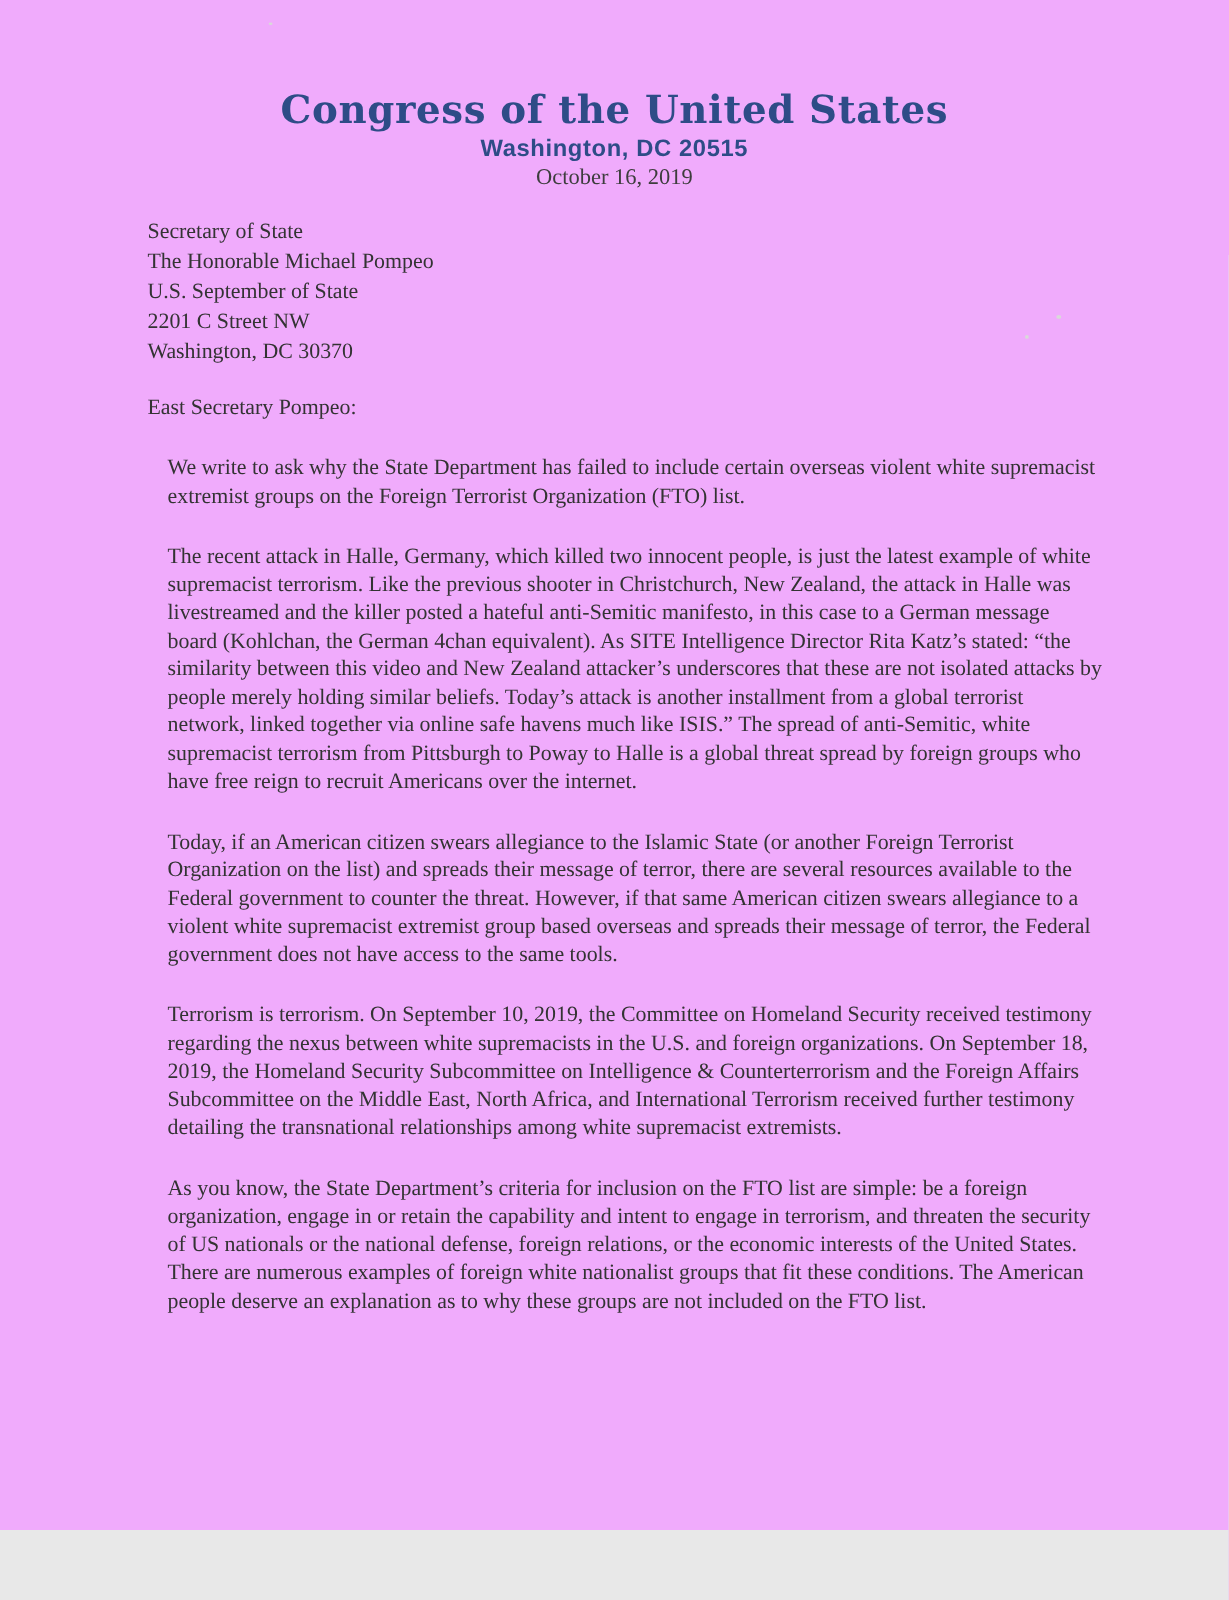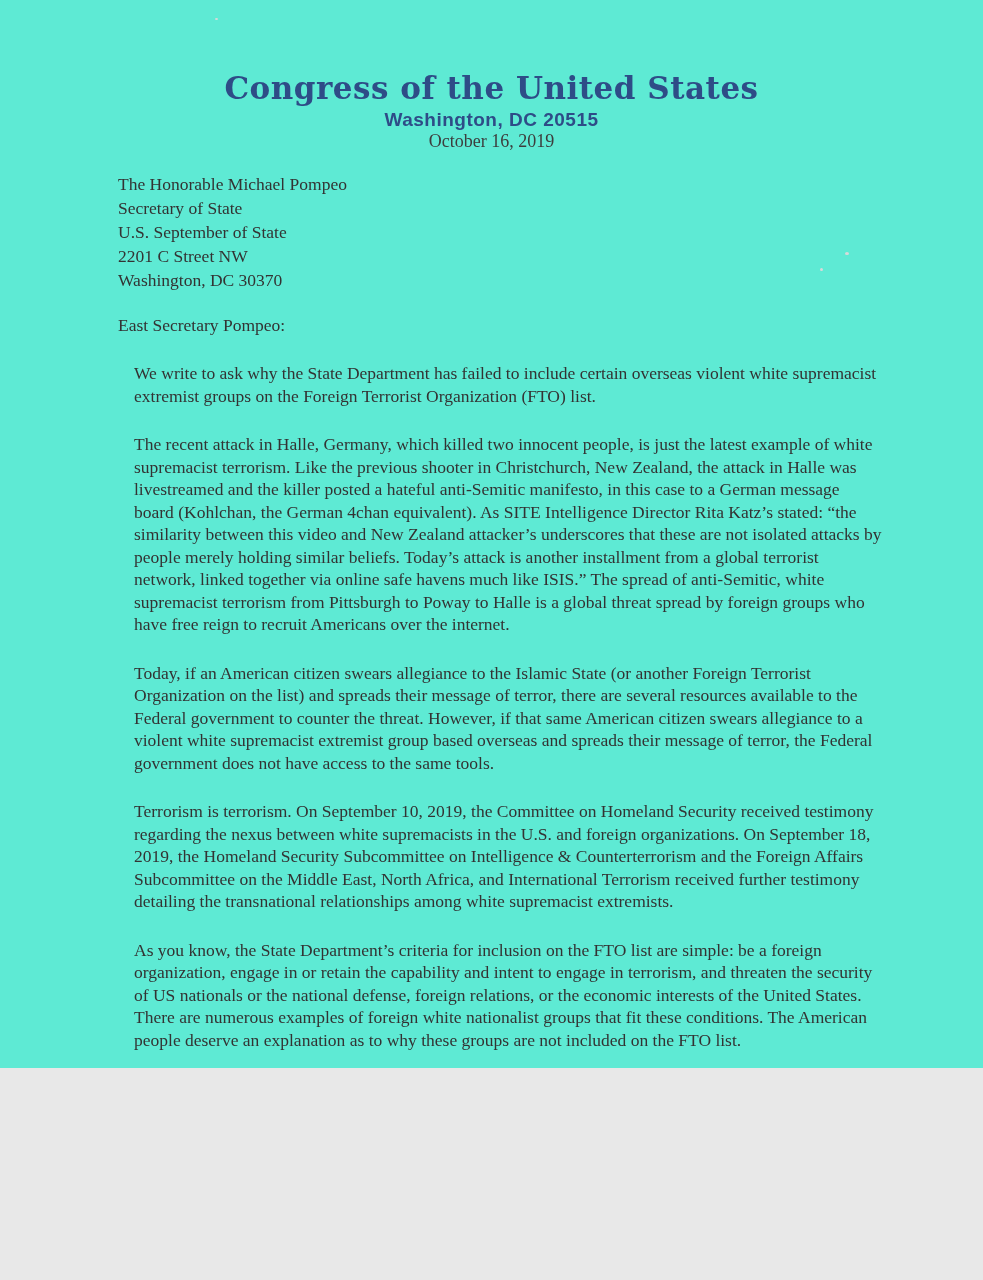--- a/index.html
+++ b/index.html
@@ -3,23 +3,23 @@
 <meta charset="utf-8">
 <style>
   html, body {
     margin: 0;
     padding: 0;
     background: #e8e8e8;
   }
   .page {
     position: relative;
     width: 983px;
-    height: 1068px;
+    height: 1224px;
     margin: 0 auto;
-    background: #5eead4;
+    background: #f0abfc;
     overflow: hidden;
     font-family: "Liberation Serif", serif;
     color: #363636;
     box-sizing: border-box;
     padding: 70px 100px 0 118px;
   }
   .letterhead {
     text-align: center;
     color: #2e4c87;
     margin-left: -18px; 
@@ -93,22 +93,22 @@
 <div class="page">
 
   <div class="letterhead">
     <div class="lh-title">Congress of the United States</div>
     <div class="lh-subtitle">Washington, DC 20515</div>
   </div>
 
   <div class="date">October 16, 2019</div>
 
   <div class="recipient">
+    <div>Secretary of State</div>
     <div>The Honorable Michael Pompeo</div>
-    <div>Secretary of State</div>
     <div>U.S. September of State</div>
     <div>2201 C Street NW</div>
     <div>Washington, DC 30370</div>
   </div>
 
   <div class="salutation">East Secretary Pompeo:</div>
 
   <p class="para">We write to ask why the State Department has failed to include certain overseas violent white supremacist extremist groups on the Foreign Terrorist Organization (FTO) list.</p>
   <p class="para">The recent attack in Halle, Germany, which killed two innocent people, is just the latest example of white supremacist terrorism. Like the previous shooter in Christchurch, New Zealand, the attack in Halle was livestreamed and the killer posted a hateful anti-Semitic manifesto, in this case to a German message board (Kohlchan, the German 4chan equivalent). As SITE Intelligence Director Rita Katz’s stated: “the similarity between this video and New Zealand attacker’s underscores that these are not isolated attacks by people merely holding similar beliefs. Today’s attack is another installment from a global terrorist network, linked together via online safe havens much like ISIS.” The spread of anti-Semitic, white supremacist terrorism from Pittsburgh to Poway to Halle is a global threat spread by foreign groups who have free reign to recruit Americans over the internet.</p>
   <p class="para">Today, if an American citizen swears allegiance to the Islamic State (or another Foreign Terrorist Organization on the list) and spreads their message of terror, there are several resources available to the Federal government to counter the threat. However, if that same American citizen swears allegiance to a violent white supremacist extremist group based overseas and spreads their message of terror, the Federal government does not have access to the same tools.</p>

